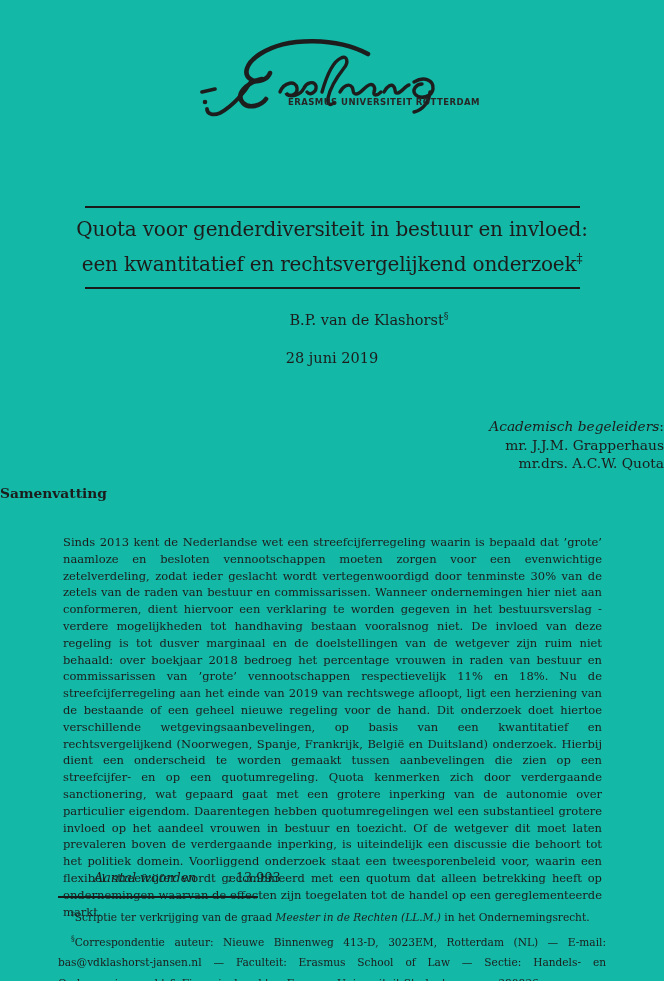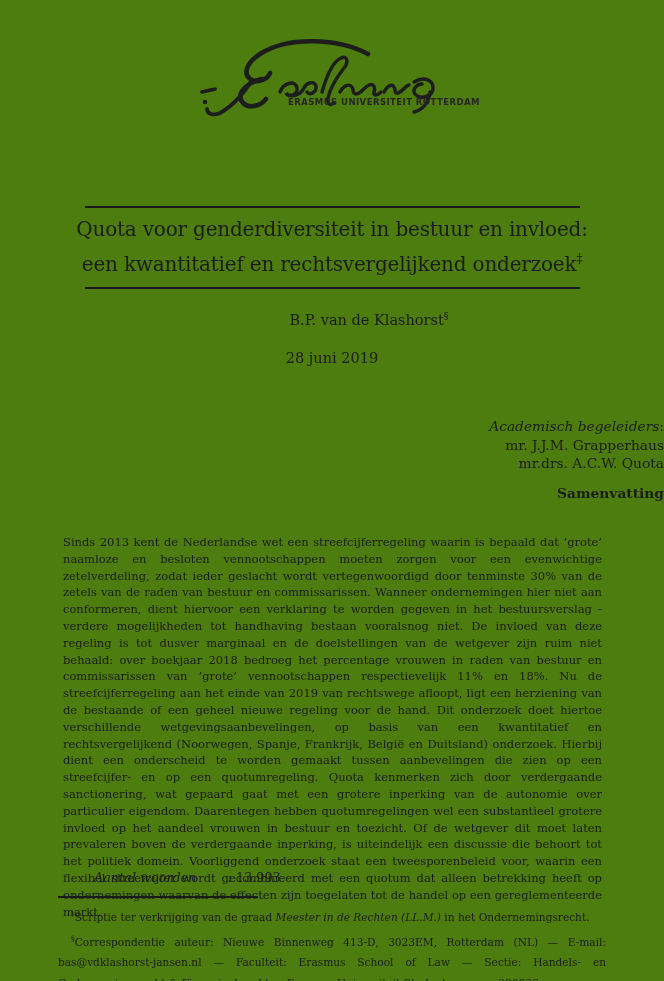--- a/index.html
+++ b/index.html
@@ -1,20 +1,20 @@
 <!DOCTYPE html>
 <html><head>
 <meta charset="utf-8">
 <style>
   html,body{margin:0;padding:0;background:#888;}
   .page{
     position:relative;
     width:664px;height:981px;
     margin:0 auto;
-    background:#4d7c0f;
+    background:#14b8a6;
     font-family:"DejaVu Serif","Liberation Serif",serif;
     color:#1c1c1c;
     overflow:hidden;
   }
   
   .logo{position:absolute;top:34px;left:50%;transform:translateX(-50%);width:264px;height:84px;}
   .logo svg{position:absolute;top:0;left:0;}
   .logo .wordmark{
     position:absolute;left:88px;top:63px;
     font-family:"DejaVu Sans","Liberation Sans",sans-serif;
@@ -30,21 +30,21 @@
   }
   .title sup{font-size:12px;}
   .author{position:absolute;top:310px;left:0;width:100%;text-align:center;font-size:14.5px;padding-left:37px;}
   .author sup{font-size:9.5px;}
   .date{position:absolute;top:350px;left:0;width:100%;text-align:center;font-size:14.5px;}
   
   .supervisors{position:absolute;top:417px;left:0;width:100%;text-align:right;font-size:13.8px;line-height:18.6px;}
   .supervisors .hd{font-style:italic;}
   .supervisors .hd .colon{font-style:normal;}
   
-  .abs-heading{position:absolute;top:485px;left:0;width:100%;text-align:right;font-weight:bold;font-size:13.8px;}
+  .abs-heading{position:absolute;top:485px;left:0;width:100%;text-align:left;font-weight:bold;font-size:13.8px;}
   .abs-body{
     position:absolute;top:507px;left:63px;width:539px;
     font-size:11.5px;line-height:16.8px;text-align:justify;margin-top:27px;
   }
   
   .wordcount{position:absolute;top:870px;left:63px;font-size:12.8px;}
   .wordcount .lbl{font-style:italic;margin-left:31px;}
   
   .fn-rule{position:absolute;top:896px;left:58px;width:200px;height:2px;background:#1a1a1a;}
   .footnotes{

